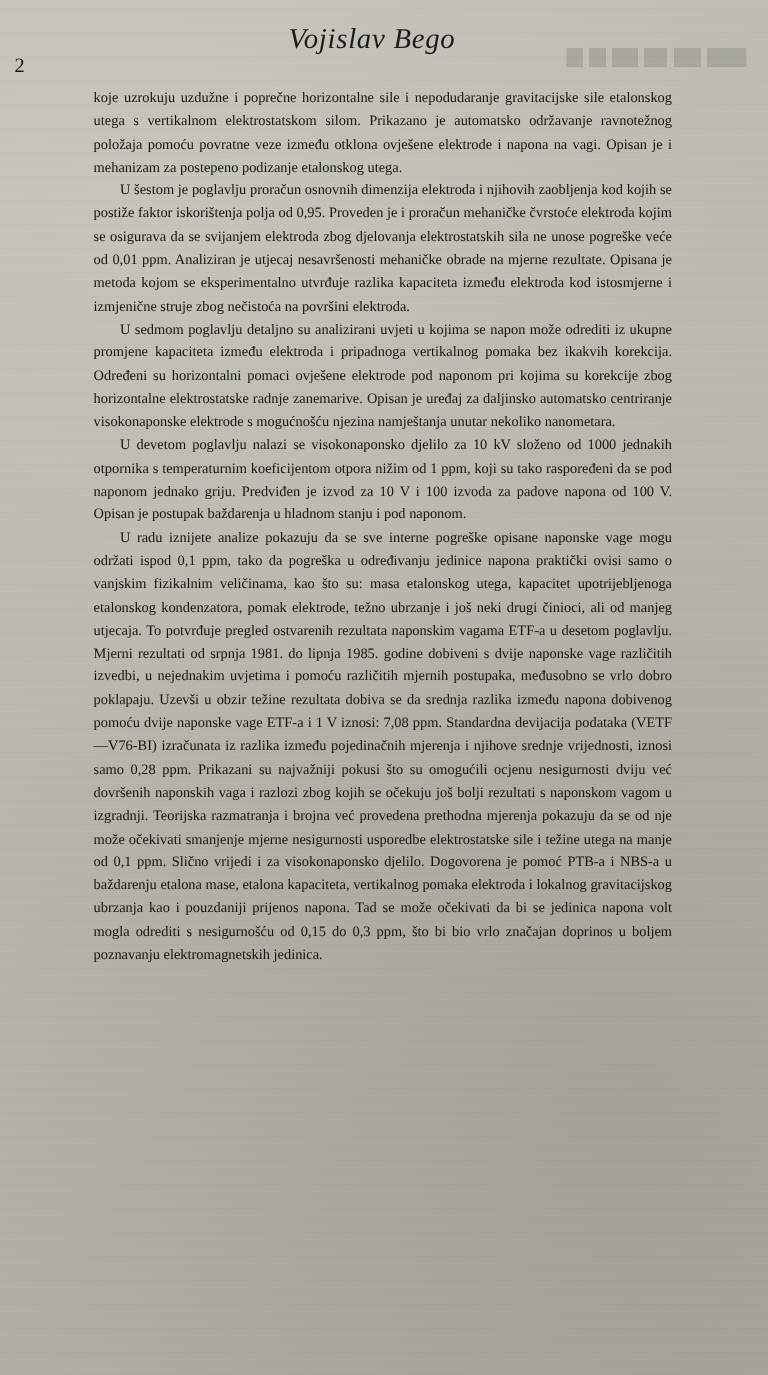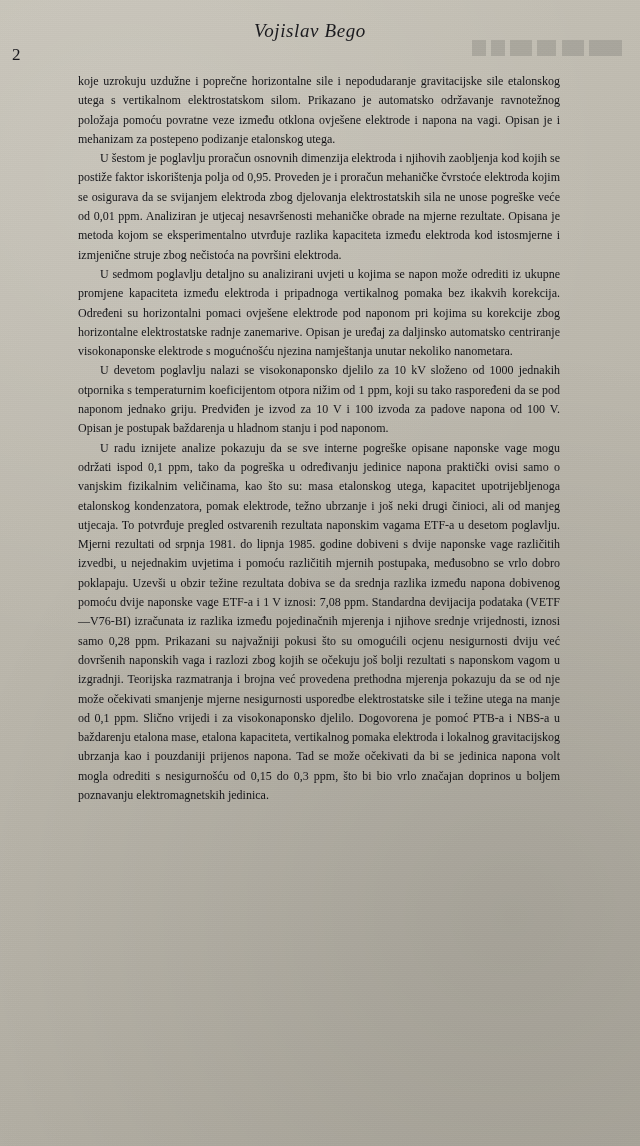--- a/index.html
+++ b/index.html
@@ -31,21 +31,21 @@
     opacity: 0.5;
   }
   .running-head {
     position: absolute;
     top: 20px;
     left: 0;
     width: 620px;
     text-align: center;
     font-family: "Liberation Serif", serif;
     font-style: italic;
-    font-size: 19px;
+    font-size: 24px;
     letter-spacing: 0.6px;
     color: #1a1a1e;
   }
   .folio {
     position: absolute;
     top: 45px;
     left: 12px;
     font-size: 17px;
     font-weight: 400;
     color: #17171b;

